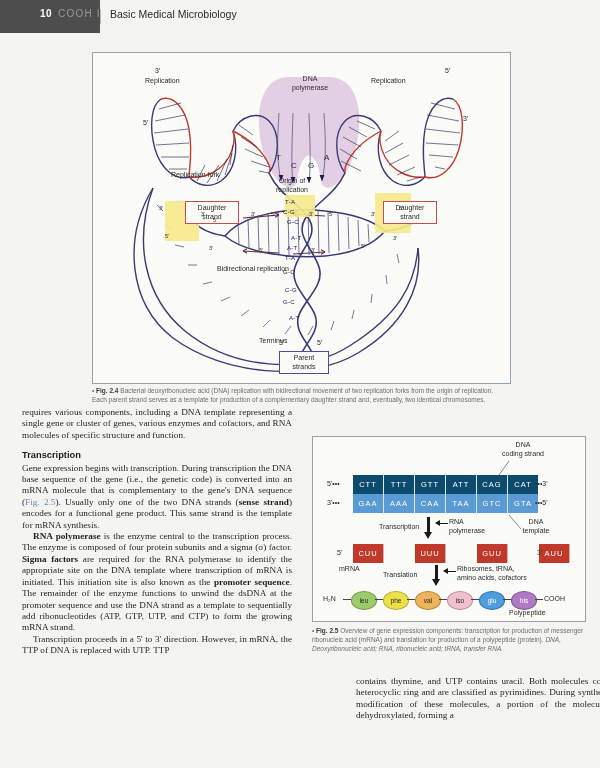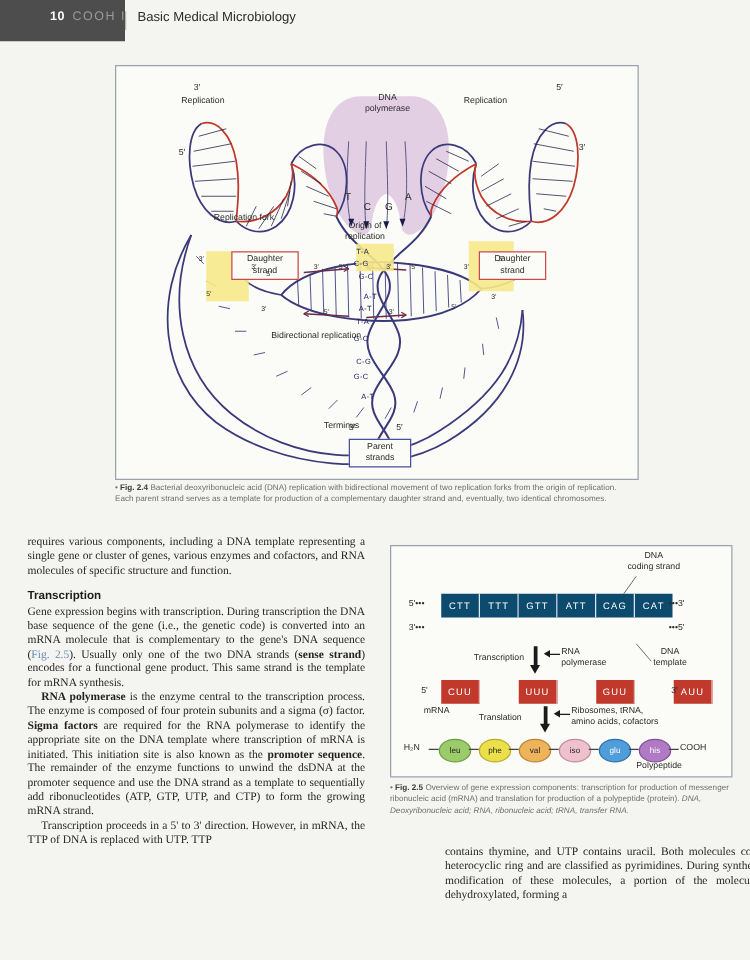--- a/index.html
+++ b/index.html
@@ -46,21 +46,21 @@
   .hl{position:absolute;background:#f7e98a;}
   .prime{position:absolute;font-family:"Liberation Sans",sans-serif;font-size:7px;color:#2b2b2b;}
   .primesm{position:absolute;font-family:"Liberation Sans",sans-serif;font-size:5.5px;color:#2b2b2b;}
   .bp{position:absolute;font-family:"Liberation Sans",sans-serif;font-size:6px;color:#22225e;
     white-space:nowrap;letter-spacing:.3px;}
   .pol-letter{position:absolute;font-family:"Liberation Sans",sans-serif;font-size:8px;color:#2b2b2b;}
 
   
   .col{position:absolute;width:270px;font-size:9.2px;line-height:11.4px;text-align:justify;
     font-family:"Liberation Serif",serif;color:#231f20;}
-  .colL{left:22px;top:428px;}
+  .colL{left:22px;top:407px;}
   .colR{left:312px;top:676px;width:272px;margin-left:44px;}
   .col p{margin:0;text-indent:11px;}
   .col p.noind{text-indent:0;}
   .sub{font-family:"Liberation Sans",sans-serif;font-size:9.3px;font-weight:bold;
     margin:9px 0 1px 0;color:#1c1c1c;}
   .lnk{color:#6b8ab5;}
   .bd{font-weight:bold;}
 
   
   .fig25{position:absolute;left:312px;top:436px;width:272px;height:184px;
@@ -270,20 +270,28 @@
     <div class="cell">CTT</div>
     <div class="cell">TTT</div>
     <div class="cell">GTT</div>
     <div class="cell">ATT</div>
     <div class="cell">CAG</div>
     <div class="cell">CAT</div>
   </div>
   <div class="f25lbl" style="left:222px;top:43px;">•••3'</div>
 
   <div class="f25lbl" style="left:14px;top:62px;">3'•••</div>
+  <div class="dnarow rowB" style="left:40px;top:57px;">
+    <div class="cell">GAA</div>
+    <div class="cell">AAA</div>
+    <div class="cell">CAA</div>
+    <div class="cell">TAA</div>
+    <div class="cell">GTC</div>
+    <div class="cell">GTA</div>
+  </div>
   <div class="f25lbl" style="left:222px;top:62px;">•••5'</div>
 
   <div class="f25lbl" style="left:66px;top:86px;">Transcription</div>
   <div class="vstem" style="left:114px;top:80px;height:16px;"></div>
   <div class="arrowdn" style="left:111px;top:95px;"></div>
   <div class="arrowlt" style="left:122px;top:83px;"></div>
   <div class="hstem" style="left:127px;top:86px;width:8px;"></div>
   <div class="f25lbl" style="left:136px;top:81px;white-space:normal;width:56px;">RNA<br>polymerase</div>
   <div class="f25lbl ctr" style="left:198px;top:81px;width:50px;white-space:normal;">DNA<br>template</div>
 

